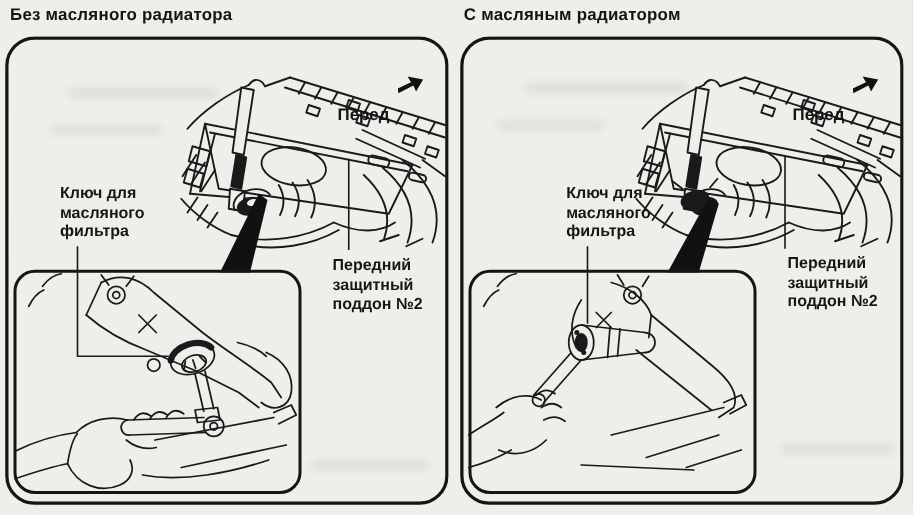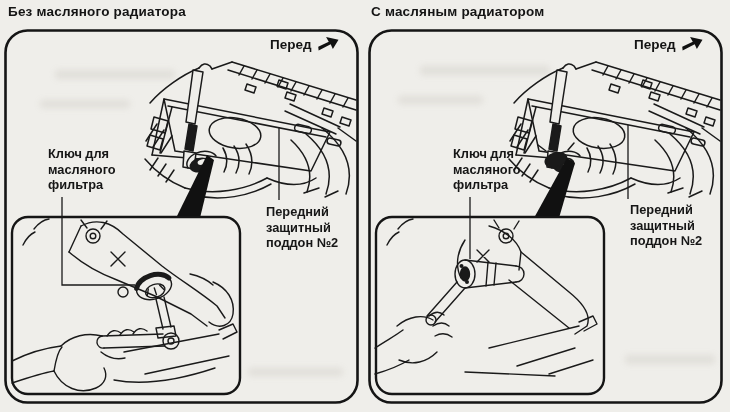--- a/index.html
+++ b/index.html
@@ -2,21 +2,21 @@
 <html><head>
 <meta charset="utf-8">
 <style>
   html,body{margin:0;padding:0;}
   body{background:#d8d7d3;font-family:"Liberation Sans",sans-serif;}
   .stage{position:relative;width:730px;height:412px;background:#efeeea;overflow:hidden;}
   .panel-title{position:absolute;font-weight:bold;font-size:13.5px;color:#141414;letter-spacing:.2px;}
   .panel{position:absolute;top:29px;width:355px;height:375px;}
   .panel svg.art{position:absolute;left:0;top:0;}
   .front{position:absolute;top:7px;left:266px;display:flex;align-items:center;gap:6px;}
-  .front-text{font-weight:bold;font-size:13.5px;color:#141414;}
+  .front-text{font-weight:bold;font-size:13.5px;color:#141414;margin-top:48px;}
   .callout{position:absolute;font-weight:bold;font-size:12.8px;line-height:15.5px;color:#161616;white-space:nowrap;}
   .callout span{display:block;padding-left:20px;}
   .smudge{position:absolute;background:rgba(140,134,120,.14);filter:blur(3px);border-radius:4px;}
 </style>
 </head>
 <body>
 
 <div class="stage">
 
   <div class="smudge" style="left:55px;top:70px;width:120px;height:9px;"></div>

